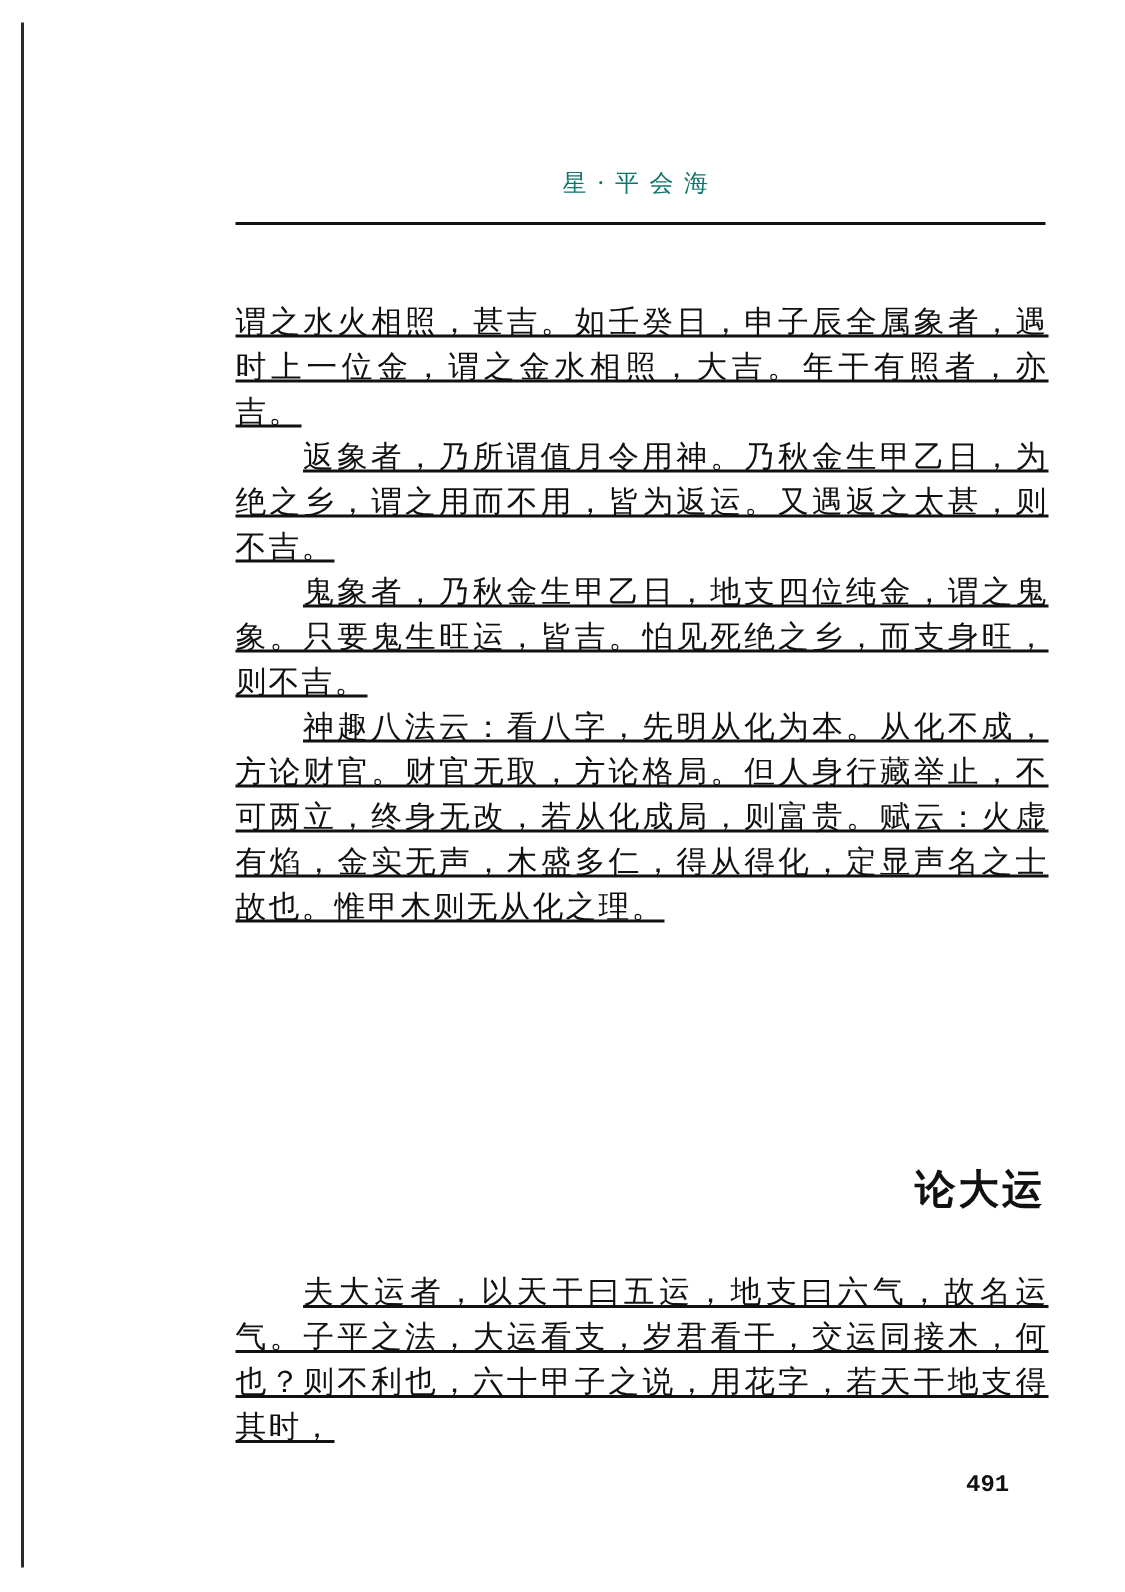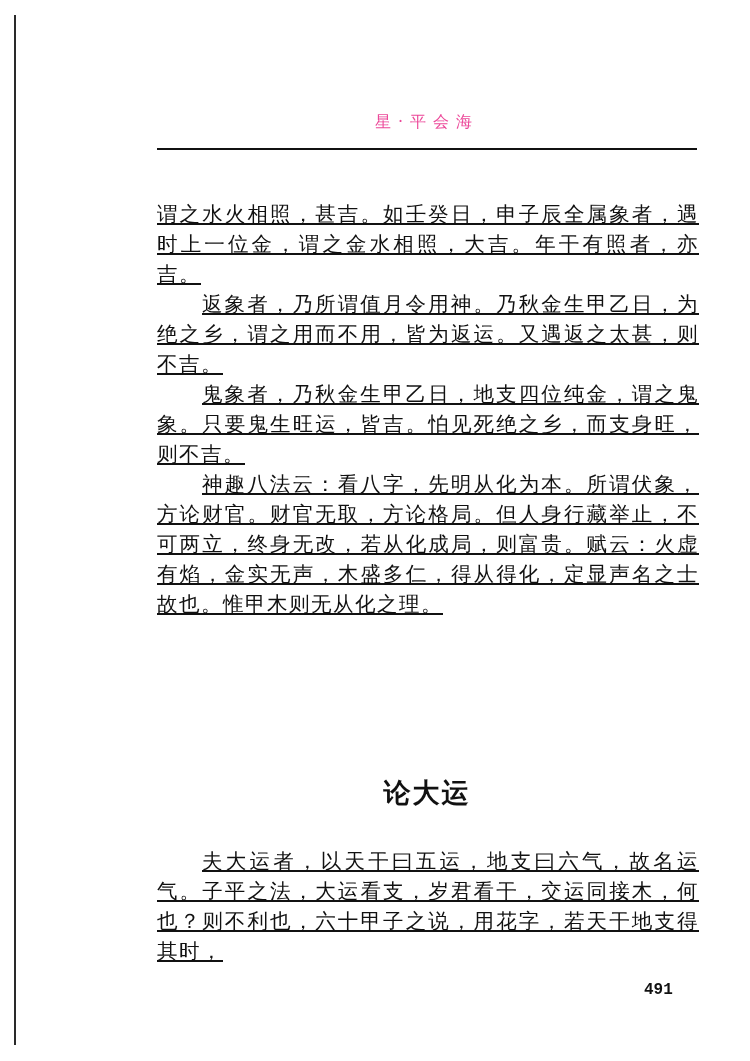--- a/index.html
+++ b/index.html
@@ -1,46 +1,46 @@
 <!DOCTYPE html>
 <html><head>
 <meta charset="utf-8">
 <style>
   html, body { margin: 0; padding: 0; background: #ffffff; }
   body { width: 750px; height: 1061px; position: relative; overflow: hidden;
          font-family: "DejaVu Serif", "Liberation Serif", serif; color: #111111; }
   .spine { position: absolute; left: 14px; top: 15px; width: 2px; height: 1030px; background: #2a2a2a; }
   .running-head { position: absolute; left: 157px; width: 540px; top: 112px; text-align: center;
-                  font-size: 16px; letter-spacing: 7px; color: #ec4899; }
+                  font-size: 16px; letter-spacing: 7px; color: #0f766e; }
   .head-rule { position: absolute; left: 157px; top: 148px; width: 540px; height: 2px; background: #111; }
   .body-text { position: absolute; left: 157px; width: 542px; font-size: 20.5px; line-height: 30px;
                letter-spacing: 1.5px; text-align: justify; }
   .para { margin: 0; text-indent: 0; text-decoration: underline; }
   .para.indent { text-indent: 45px; }
   .note { margin: 2px 0 4px 0; padding-left: 40px; font-size: 14.5px; line-height: 27px;
           letter-spacing: 3px; font-weight: bold; text-indent: 50px; }
-  .section-heading { position: absolute; left: 157px; width: 540px; top: 775px; text-align: center;
+  .section-heading { position: absolute; left: 157px; width: 540px; top: 775px; text-align: right;
                      font-family: Liberation Serif, serif; font-weight: bold;
                      font-size: 27px; letter-spacing: 2px; }
   .page-number { position: absolute; left: 644px; top: 981px; font-family: Liberation Mono, monospace;
                  font-weight: bold; font-size: 16px; }
 </style>
 </head>
 <body>
 
 <div class="spine"></div>
 
 <div class="running-head">星·平会海</div>
 <div class="head-rule"></div>
 
 <div class="body-text" style="top:199px;">
   <p class="para">谓之水火相照，甚吉。如壬癸日，申子辰全属象者，遇时上一位金，谓之金水相照，大吉。年干有照者，亦吉。</p>
   <p class="para indent">返象者，乃所谓值月令用神。乃秋金生甲乙日，为绝之乡，谓之用而不用，皆为返运。又遇返之太甚，则不吉。</p>
   <p class="para indent">鬼象者，乃秋金生甲乙日，地支四位纯金，谓之鬼象。只要鬼生旺运，皆吉。怕见死绝之乡，而支身旺，则不吉。</p>
-  <p class="para indent">神趣八法云：看八字，先明从化为本。所谓伏象，方论财官。财官无取，方论格局。但人身行藏举止，不可两立，终身无改，若从化成局，则富贵。赋云：火虚有焰，金实无声，木盛多仁，得从得化，定显声名之士故也。惟甲木则无从化之理。</p>
+  <p class="para indent">神趣八法云：看八字，先明从化为本。从化不成，方论财官。财官无取，方论格局。但人身行藏举止，不可两立，终身无改，若从化成局，则富贵。赋云：火虚有焰，金实无声，木盛多仁，得从得化，定显声名之士故也。惟甲木则无从化之理。</p>
 </div>
 
 <div class="section-heading">论大运</div>
 
 <div class="body-text" style="top:846px;">
   <p class="para indent">夫大运者，以天干曰五运，地支曰六气，故名运气。子平之法，大运看支，岁君看干，交运同接木，何也？则不利也，六十甲子之说，用花字，若天干地支得其时，</p>
 </div>
 
 <div class="page-number">491</div>
 

